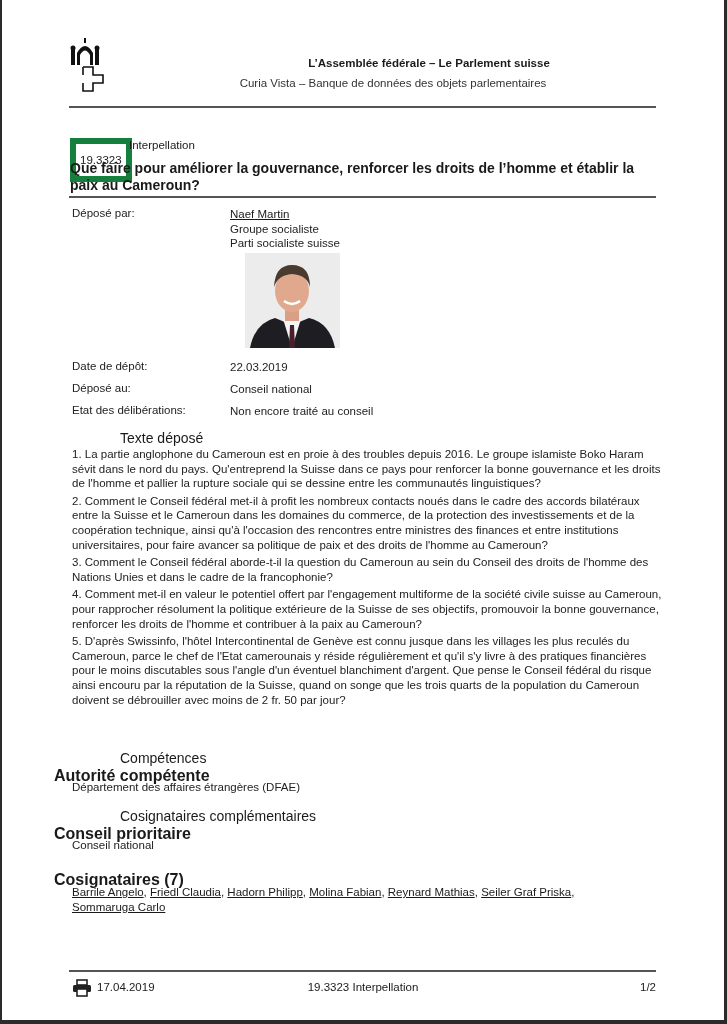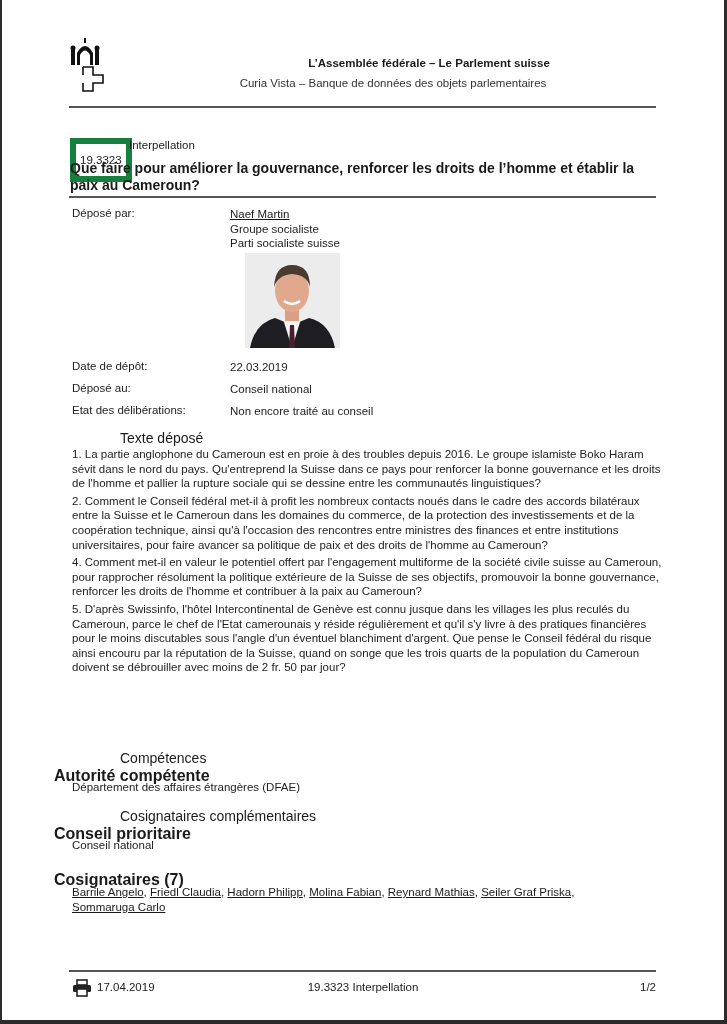--- a/index.html
+++ b/index.html
@@ -108,20 +108,21 @@
   <div class="val" style="top:360px">22.03.2019</div>
   <div class="lbl" style="top:382px">Déposé au:</div>
   <div class="val" style="top:382px">Conseil national</div>
   <div class="lbl" style="top:404px">Etat des délibérations:</div>
   <div class="val" style="top:404px">Non encore traité au conseil</div>
 
   <div class="sec-h" style="top:430px">Texte déposé</div>
   <div class="text-block">
     <p>1. La partie anglophone du Cameroun est en proie à des troubles depuis 2016. Le groupe islamiste Boko Haram sévit dans le nord du pays. Qu'entreprend la Suisse dans ce pays pour renforcer la bonne gouvernance et les droits de l'homme et pallier la rupture sociale qui se dessine entre les communautés linguistiques?</p>
     <p>2. Comment le Conseil fédéral met-il à profit les nombreux contacts noués dans le cadre des accords bilatéraux entre la Suisse et le Cameroun dans les domaines du commerce, de la protection des investissements et de la coopération technique, ainsi qu'à l'occasion des rencontres entre ministres des finances et entre institutions universitaires, pour faire avancer sa politique de paix et des droits de l'homme au Cameroun?</p>
+    <p>3. Comment le Conseil fédéral aborde-t-il la question du Cameroun au sein du Conseil des droits de l'homme des Nations Unies et dans le cadre de la francophonie?</p>
     <p>4. Comment met-il en valeur le potentiel offert par l'engagement multiforme de la société civile suisse au Cameroun, pour rapprocher résolument la politique extérieure de la Suisse de ses objectifs, promouvoir la bonne gouvernance, renforcer les droits de l'homme et contribuer à la paix au Cameroun?</p>
     <p>5. D'après Swissinfo, l'hôtel Intercontinental de Genève est connu jusque dans les villages les plus reculés du Cameroun, parce le chef de l'Etat camerounais y réside régulièrement et qu'il s'y livre à des pratiques financières pour le moins discutables sous l'angle d'un éventuel blanchiment d'argent. Que pense le Conseil fédéral du risque ainsi encouru par la réputation de la Suisse, quand on songe que les trois quarts de la population du Cameroun doivent se débrouiller avec moins de 2 fr. 50 par jour?</p>
   </div>
 
   <div class="sec-h" style="top:750px">Compétences</div>
   <div class="sub-h" style="top:767px">Autorité compétente</div>
   <div class="lbl" style="top:781px">Département des affaires étrangères (DFAE)</div>
 
   <div class="sec-h" style="top:808px">Cosignataires complémentaires</div>
   <div class="sub-h" style="top:825px">Conseil prioritaire</div>

